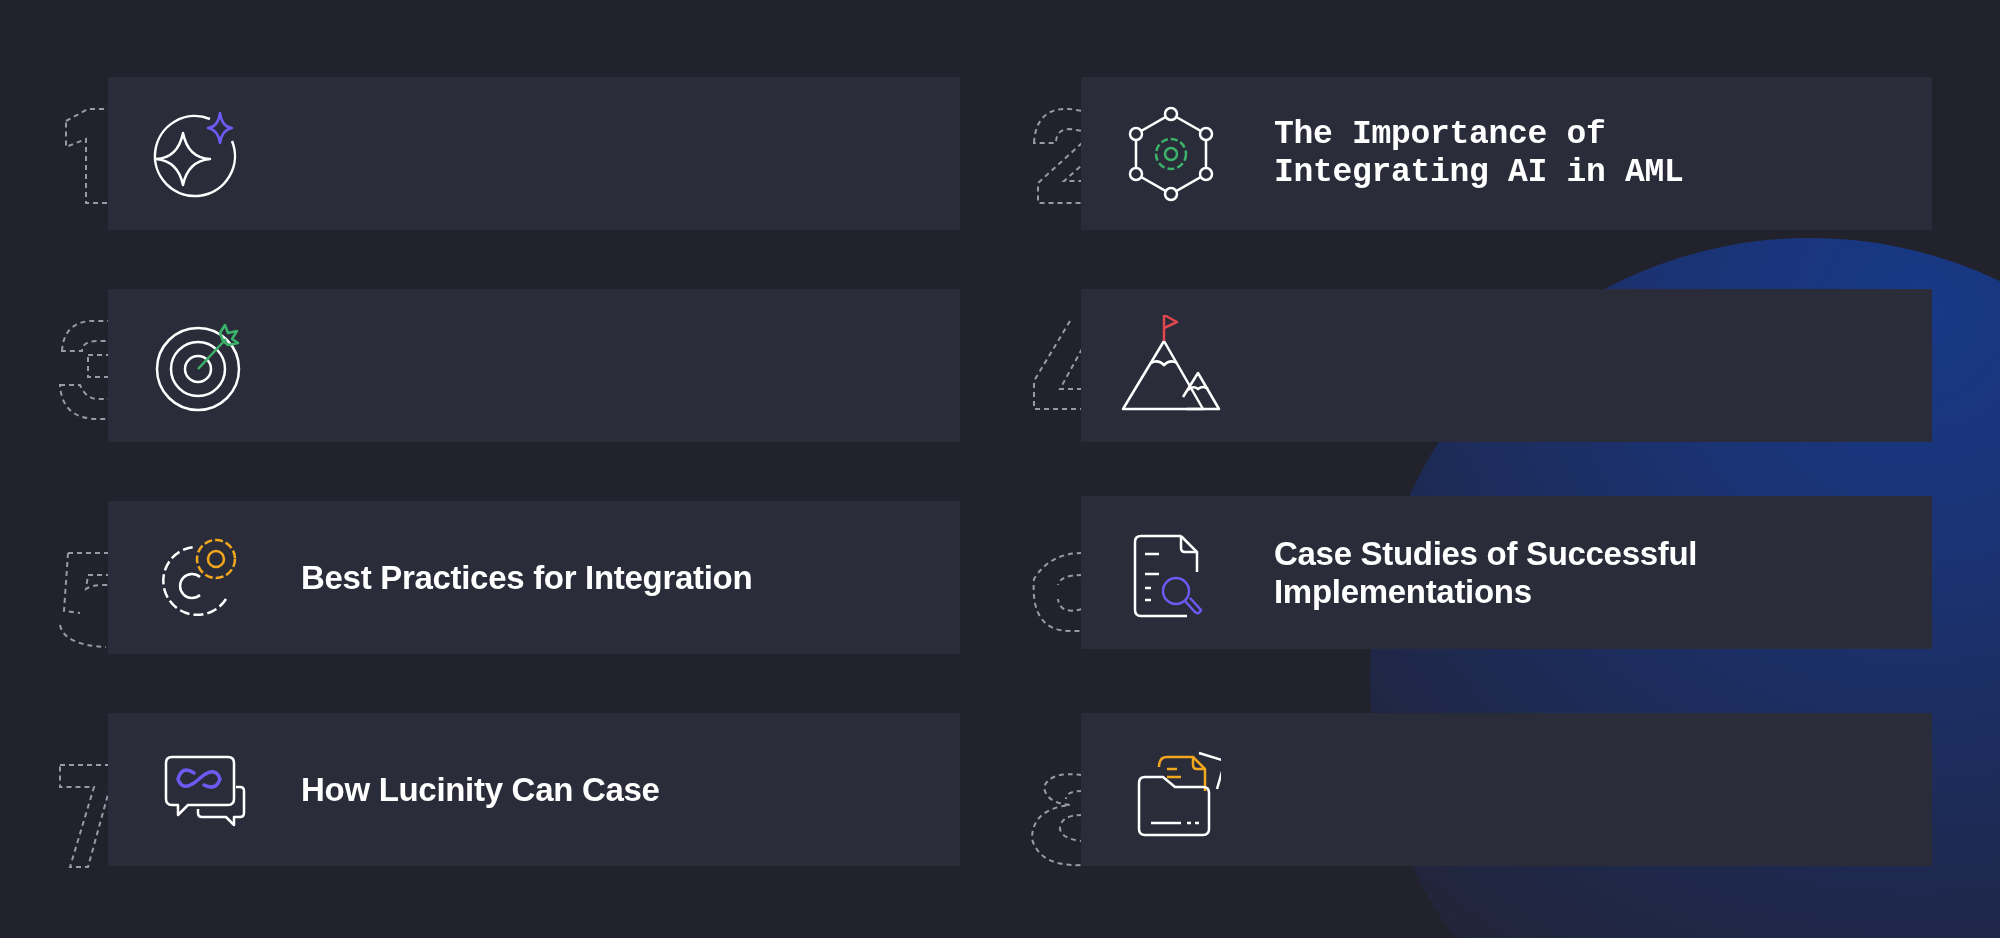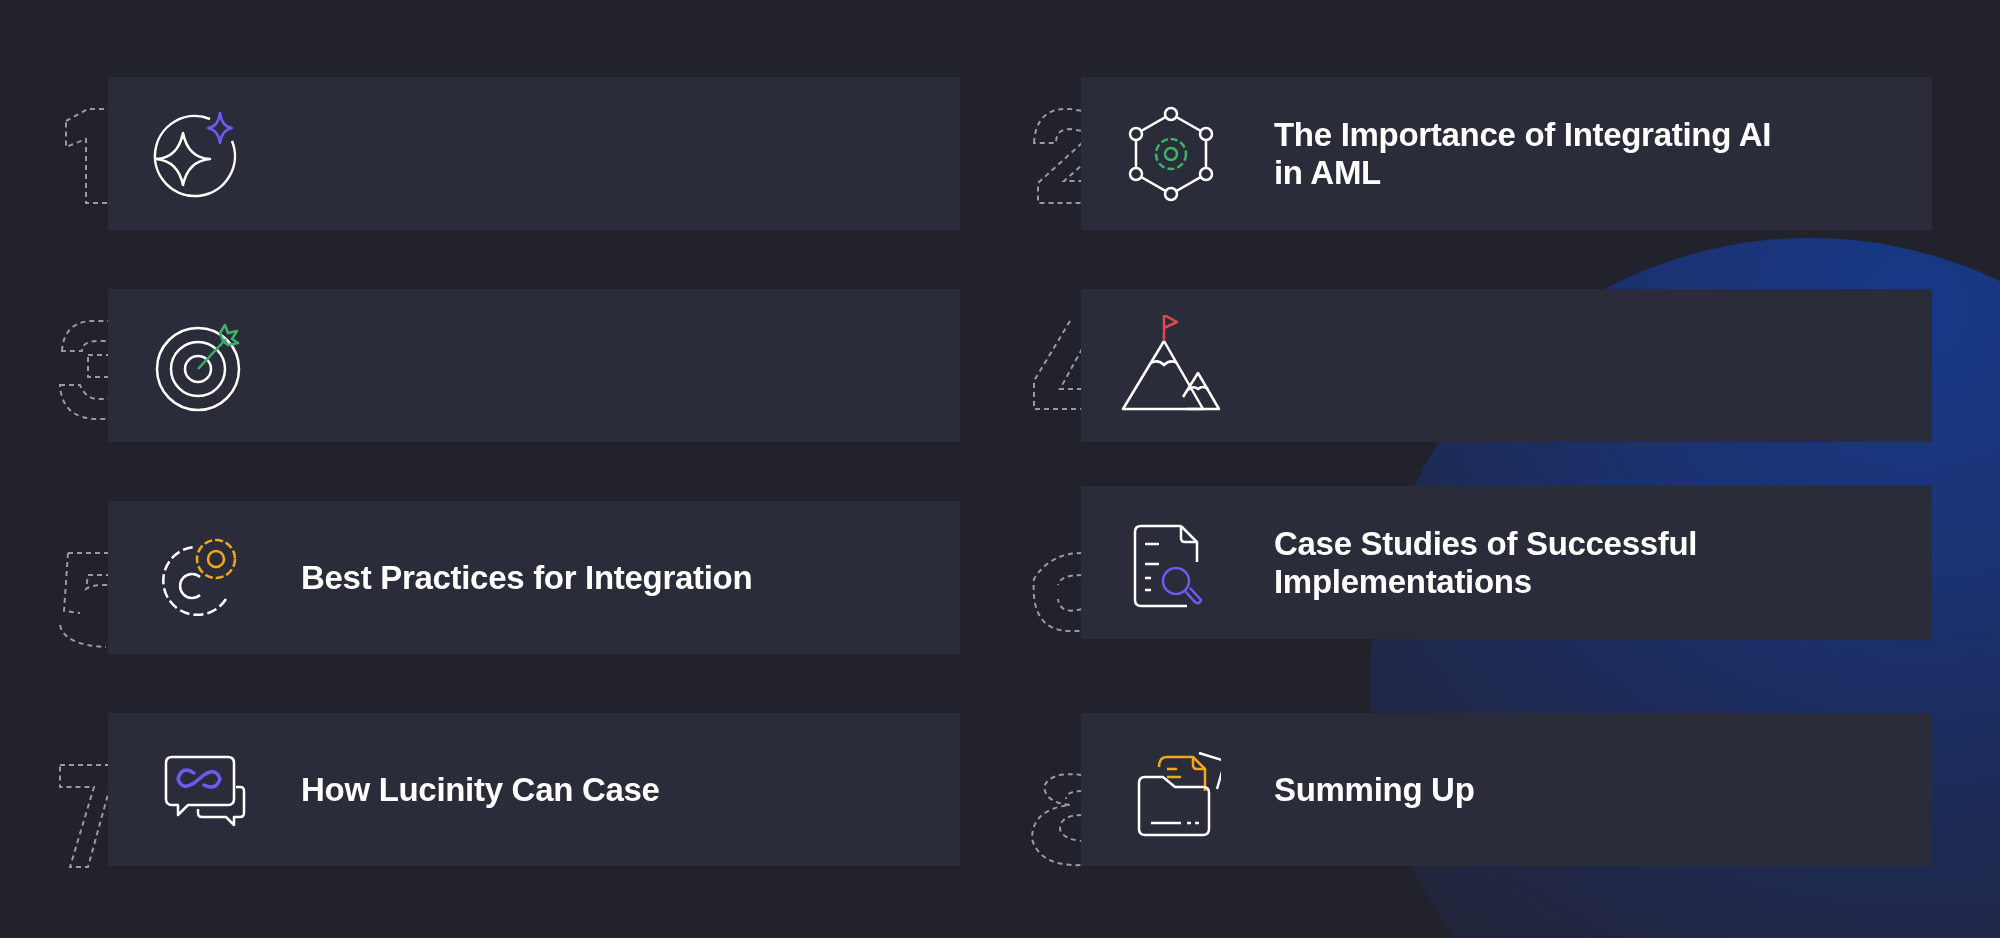--- a/index.html
+++ b/index.html
@@ -65,21 +65,21 @@
           <circle cx="85" cy="31" r="6"></circle>
           <circle cx="85" cy="71" r="6"></circle>
         <circle cx="50" cy="91" r="6"></circle>
           <circle cx="15" cy="71" r="6"></circle>
           <circle cx="15" cy="31" r="6"></circle>
       </g>
       <circle cx="50" cy="51" r="15" fill="none" stroke="#3bb36a" stroke-width="2.5" stroke-dasharray="7 3"></circle>
       <circle cx="50" cy="51" r="6" fill="none" stroke="#3bb36a" stroke-width="2.5"></circle>
     </svg>
   </div>
-  <div class="title" style="width:500px;">The Importance of Integrating AI in AML</div>
+  <div class="title" style="width:500px;font-family:Liberation Mono, monospace;">The Importance of Integrating AI in AML</div>
 </div>
 
 <div class="numeral" style="left:58px;top:289px;">
   <svg width="60" height="110" viewBox="0 0 60 110">
       <path d="M4 40 Q6 8 40 10 H52 V30 H40 Q24 30 24 40 Z M30 44 H52 V66 H30 Z M2 74 H22 Q28 88 40 88 H52 V108 H40 Q4 108 2 74 Z" fill="none" stroke="#9a9aa6" stroke-width="2" stroke-dasharray="5 4"></path>
     </svg>
 </div>
 <div class="card" style="left:108px;top:289px;width:852px;">
   <div class="icon">
     <svg width="100" height="100" viewBox="0 0 100 100">
@@ -124,21 +124,21 @@
     </svg>
   </div>
   <div class="title">Best Practices for Integration</div>
 </div>
 
 <div class="numeral" style="left:1030px;top:501px;">
   <svg width="60" height="110" viewBox="0 0 60 110">
       <path d="M52 30 Q20 30 4 56 Q0 108 40 108 H52 M52 52 Q30 52 28 62 M52 86 Q30 92 28 76" fill="none" stroke="#9a9aa6" stroke-width="2" stroke-dasharray="5 4"></path>
     </svg>
 </div>
-<div class="card" style="left:1081px;top:486px;width:851px;">
+<div class="card" style="left:1081px;top:496px;width:851px;">
   <div class="icon">
     <svg width="100" height="100" viewBox="0 0 100 100">
       <path d="M60 14 H20 Q14 14 14 20 V88 Q14 94 20 94 H66" fill="none" stroke="#fff" stroke-width="2.5"></path>
       <path d="M60 14 L76 30 V50" fill="none" stroke="#fff" stroke-width="2.5"></path>
       <path d="M60 14 V26 Q60 30 64 30 H76" fill="none" stroke="#fff" stroke-width="2.5"></path>
       <path d="M24 32 H38 M24 52 H38 M24 66 H30 M24 78 H30" stroke="#fff" stroke-width="2.5"></path>
       <circle cx="55" cy="69" r="13" fill="none" stroke="#6b5bf2" stroke-width="2.5"></circle>
       <path d="M64 79 L74 90 Q78 93 80 88 L69 76" fill="none" stroke="#6b5bf2" stroke-width="2.5"></path>
     </svg>
   </div>
@@ -170,14 +170,13 @@
   <div class="icon">
     <svg width="100" height="100" viewBox="0 0 100 100">
       <path d="M38 28 Q38 18 46 18 H72 L84 30 V52" fill="none" stroke="#f1a81c" stroke-width="2.5" stroke-linejoin="round"></path>
       <path d="M72 18 V26 Q72 30 76 30 H84" fill="none" stroke="#f1a81c" stroke-width="2.5"></path>
       <path d="M46 30 H56 M46 38 H60" stroke="#f1a81c" stroke-width="2.5"></path>
       <path d="M78 14 L104 22 L96 50" fill="none" stroke="#fff" stroke-width="2.5" stroke-linejoin="round"></path>
       <path d="M18 44 Q18 38 24 38 H42 L54 48 H82 Q88 48 88 54 V90 Q88 96 82 96 H24 Q18 96 18 90 Z" fill="none" stroke="#fff" stroke-width="2.5" stroke-linejoin="round"></path>
       <path d="M30 84 H60 M66 84 H70 M74 84 H78" stroke="#fff" stroke-width="2.5"></path>
     </svg>
   </div>
-  <div class="title">Summing Up</div>
 </div>
 
 </body></html>

